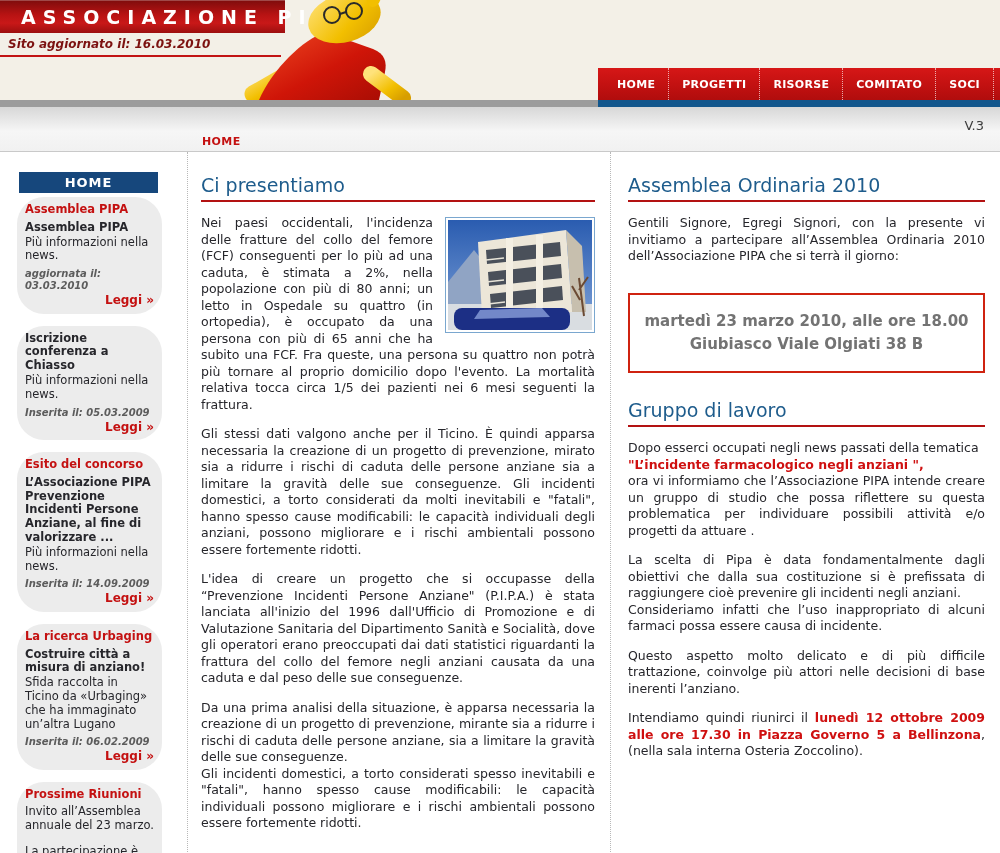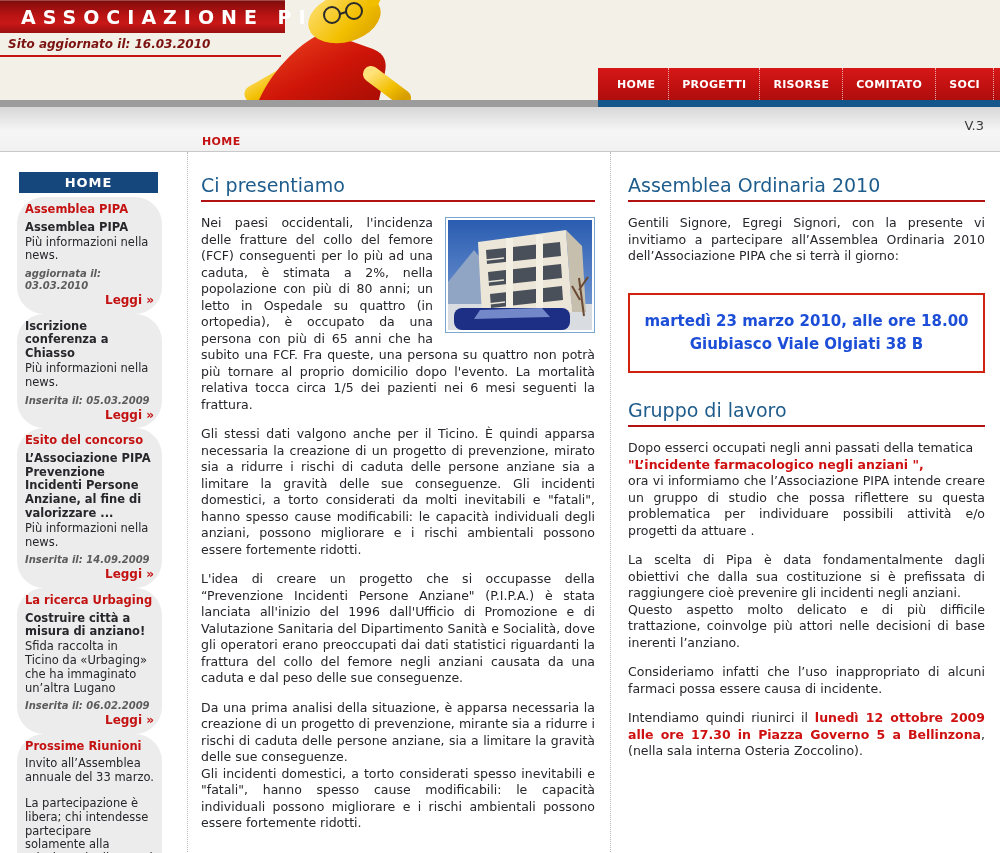--- a/index.html
+++ b/index.html
@@ -46,42 +46,42 @@
   .content { display:flex; align-items:stretch; height:700px; }
   .sidebar { width:187px; padding:20px 8px 0 17px; }
   .maincol { width:423px; border-left:1px dotted #b8b8b8; padding:22px 15px 0 13px; }
   .rightcol { flex:1; border-left:1px dotted #b8b8b8; padding:22px 15px 0 17px; }
   
   .news-head {
     width:139px; margin:0 0 4px 2px; padding:3px 0; text-align:center;
     background:#16477c; color:#fff; font-size:13px; font-weight:bold; letter-spacing:1px;
   }
   .news-item {
-    width:145px; background:#ececec; padding:6px 8px 6px; margin-bottom:0;
+    width:145px; background:#ececec; padding:6px 8px 6px; margin-bottom:12px;
     font-size:11.5px; line-height:1.2;border-radius:27px;
   }
   .news-item .nt-red { color:#c41111; font-weight:bold; margin-bottom:4px; }
   .news-item .nt-bold { font-weight:bold; }
   .news-item .nt-text { margin-top:1px; }
   .news-item .nt-text2 { margin-top:12px; }
   .news-item .nt-date { margin-top:5px; font-size:10px; font-style:italic; font-weight:bold; color:#5c5c5c; }
   .news-item .nt-link { display:block; margin-top:1px; text-align:right; color:#c41111; font-weight:bold; font-size:12px; text-decoration:none; }
   
   h2.sec {
     color:#1e5c8c; font-weight:normal; font-size:19px;
     border-bottom:2px solid #b31212; padding-bottom:4px; margin-bottom:13px;
   }
   p.body { font-size:12.5px; line-height:1.32; text-align:justify; margin-bottom:13px; }
   
   .photo { float:right; margin:2px 0 8px 12px; border:1px solid #7aa7cf; padding:2px; background:#fff; line-height:0; }
   .sub1 { color:#1e5c8c; font-weight:normal; font-size:16.5px; margin:48px 0 11px; }
   
   .invite {
     border:2px solid #cf2310; margin:28px 0 20px; padding:15px 5px;
-    text-align:center; color:#1d4ed8; font-weight:bold; font-size:15px; line-height:1.55;
+    text-align:center; color:#737373; font-weight:bold; font-size:15px; line-height:1.55;
   }
   .redbold { color:#cf1010; font-weight:bold; }
   a.qlink { color:#c41111; text-decoration:none; }
 </style>
 </head>
 <body>
 
 <div class="page">
 
   <div class="header">
@@ -173,21 +173,21 @@
       <div class="news-item">
         <div class="nt-red">La ricerca Urbaging</div>
         <div class="nt-bold">Costruire città a misura di anziano!</div>
         <div class="nt-text">Sfida raccolta in Ticino da «Urbaging» che ha immaginato un’altra Lugano</div>
         <div class="nt-date">Inserita il: 06.02.2009</div>
         <a href="#" class="nt-link">Leggi »</a>
       </div>
 
       <div class="news-item">
         <div class="nt-red">Prossime Riunioni</div>
-        <div class="nt-text">Invito all’Assemblea annuale del 33 marzo.</div>
+        <div class="nt-text">Invito all’Assemblea annuale del 23 marzo.</div>
         <div class="nt-text2">La partecipazione è libera; chi intendesse partecipare solamente alla relazione degli esperti possiamo anticipare che inizierà alle ore 19.00!</div>
 
       </div>
 
     </aside>
 
     <main class="maincol">
       <h2 class="sec">Ci presentiamo</h2>
 
       <div class="photo">
@@ -241,26 +241,26 @@
       <h2 class="sec">Assemblea Ordinaria 2010</h2>
       <p class="body">Gentili Signore, Egregi Signori, con la presente vi invitiamo a partecipare all’Assemblea Ordinaria 2010 dell’Associazione PIPA che si terrà il giorno:</p>
 
       <div class="invite">
         <div>martedì 23 marzo 2010, alle ore 18.00</div>
         <div>Giubiasco Viale Olgiati 38 B</div>
       </div>
 
 
       <h2 class="sec" style="margin-top:26px">Gruppo di lavoro</h2>
-      <p class="body" style="margin-bottom:0; text-align:left">Dopo esserci occupati negli anni passati della tematica</p>
+      <p class="body" style="margin-bottom:0; text-align:left">Dopo esserci occupati negli news passati della tematica</p>
       <p class="body redbold" style="margin-bottom:0; text-align:left">"L’incidente farmacologico negli anziani ",</p>
       <p class="body">ora vi informiamo che l’Associazione PIPA intende creare un gruppo di studio che possa riflettere su questa problematica per individuare possibili attività e/o progetti da attuare .</p>
 
       <p class="body" style="margin-bottom:0">La scelta di Pipa è data fondamentalmente dagli obiettivi che dalla sua costituzione si è prefissata di raggiungere cioè prevenire gli incidenti negli anziani.</p>
+      <p class="body">Consideriamo infatti che l’uso inappropriato di alcuni farmaci possa essere causa di incidente.</p>
       <p class="body">Questo aspetto molto delicato e di più difficile trattazione, coinvolge più attori nelle decisioni di base inerenti l’anziano.</p>
-      <p class="body">Consideriamo infatti che l’uso inappropriato di alcuni farmaci possa essere causa di incidente.</p>
 
       <p class="body"><span>Intendiamo quindi riunirci il</span>
         <span class="redbold">lunedì 12 ottobre 2009 alle ore 17.30 in Piazza Governo 5 a Bellinzona</span><span>, (nella sala interna Osteria Zoccolino).</span></p>
 
     </section>
   </div>
 </div>
 
 </body></html>

